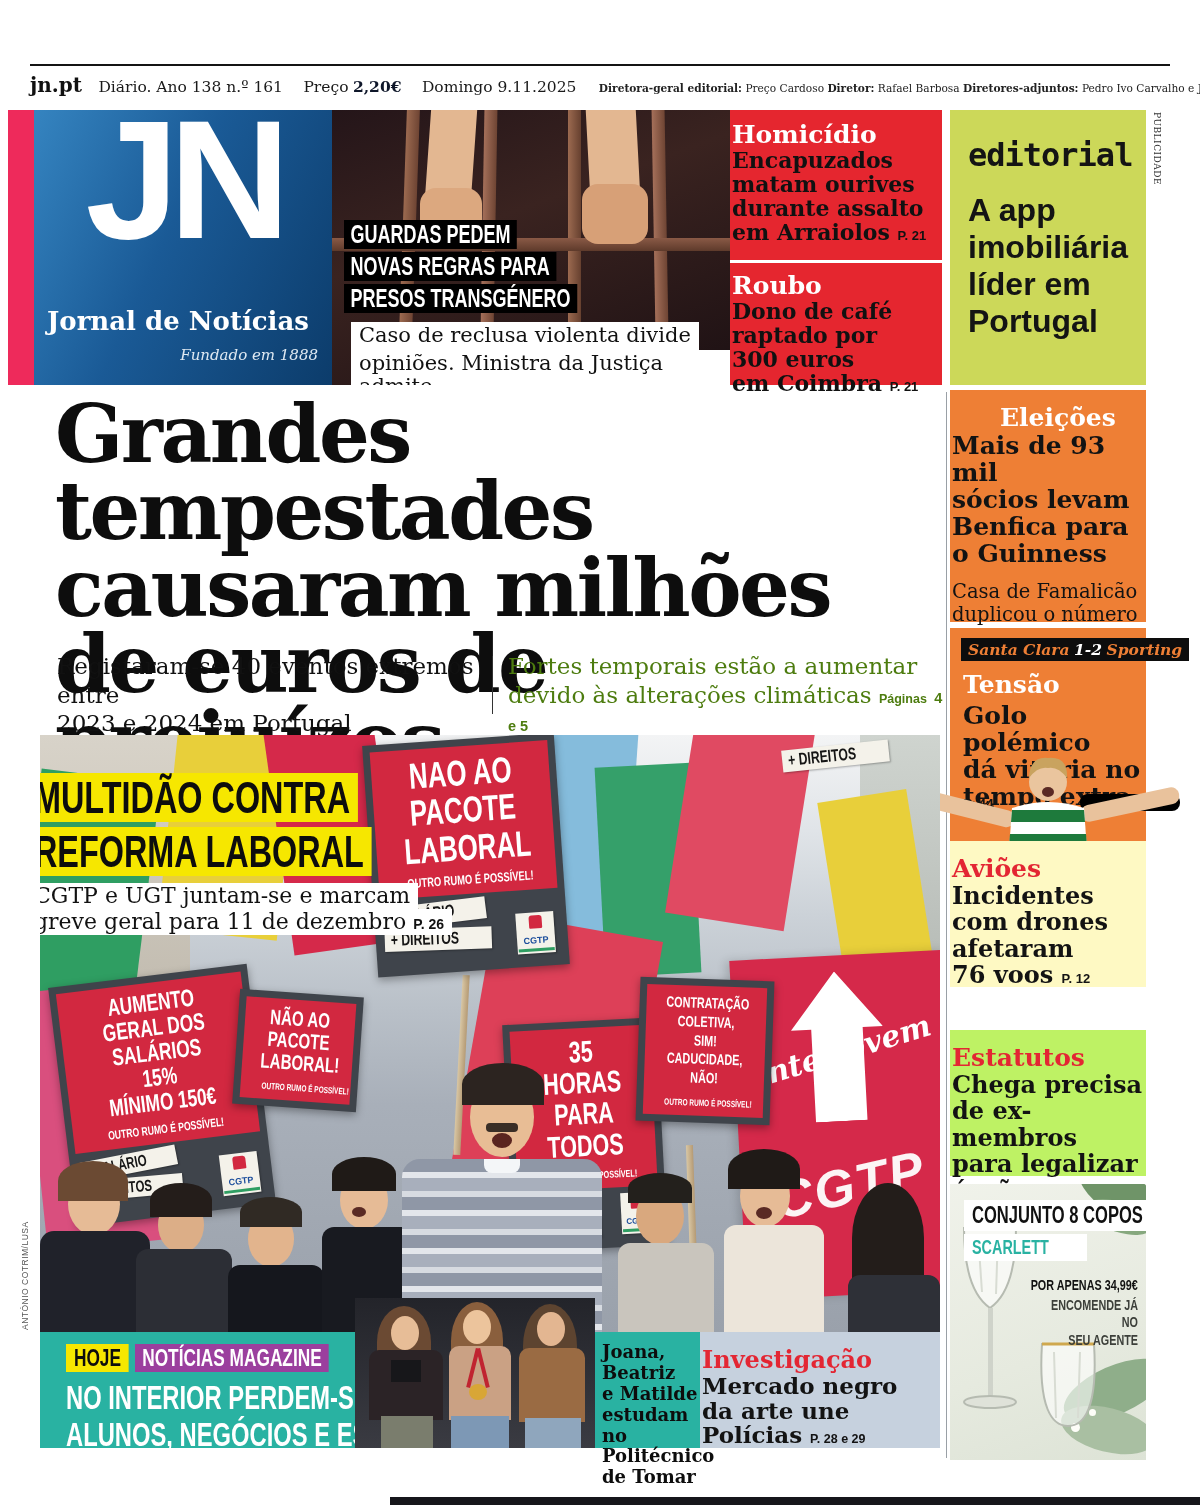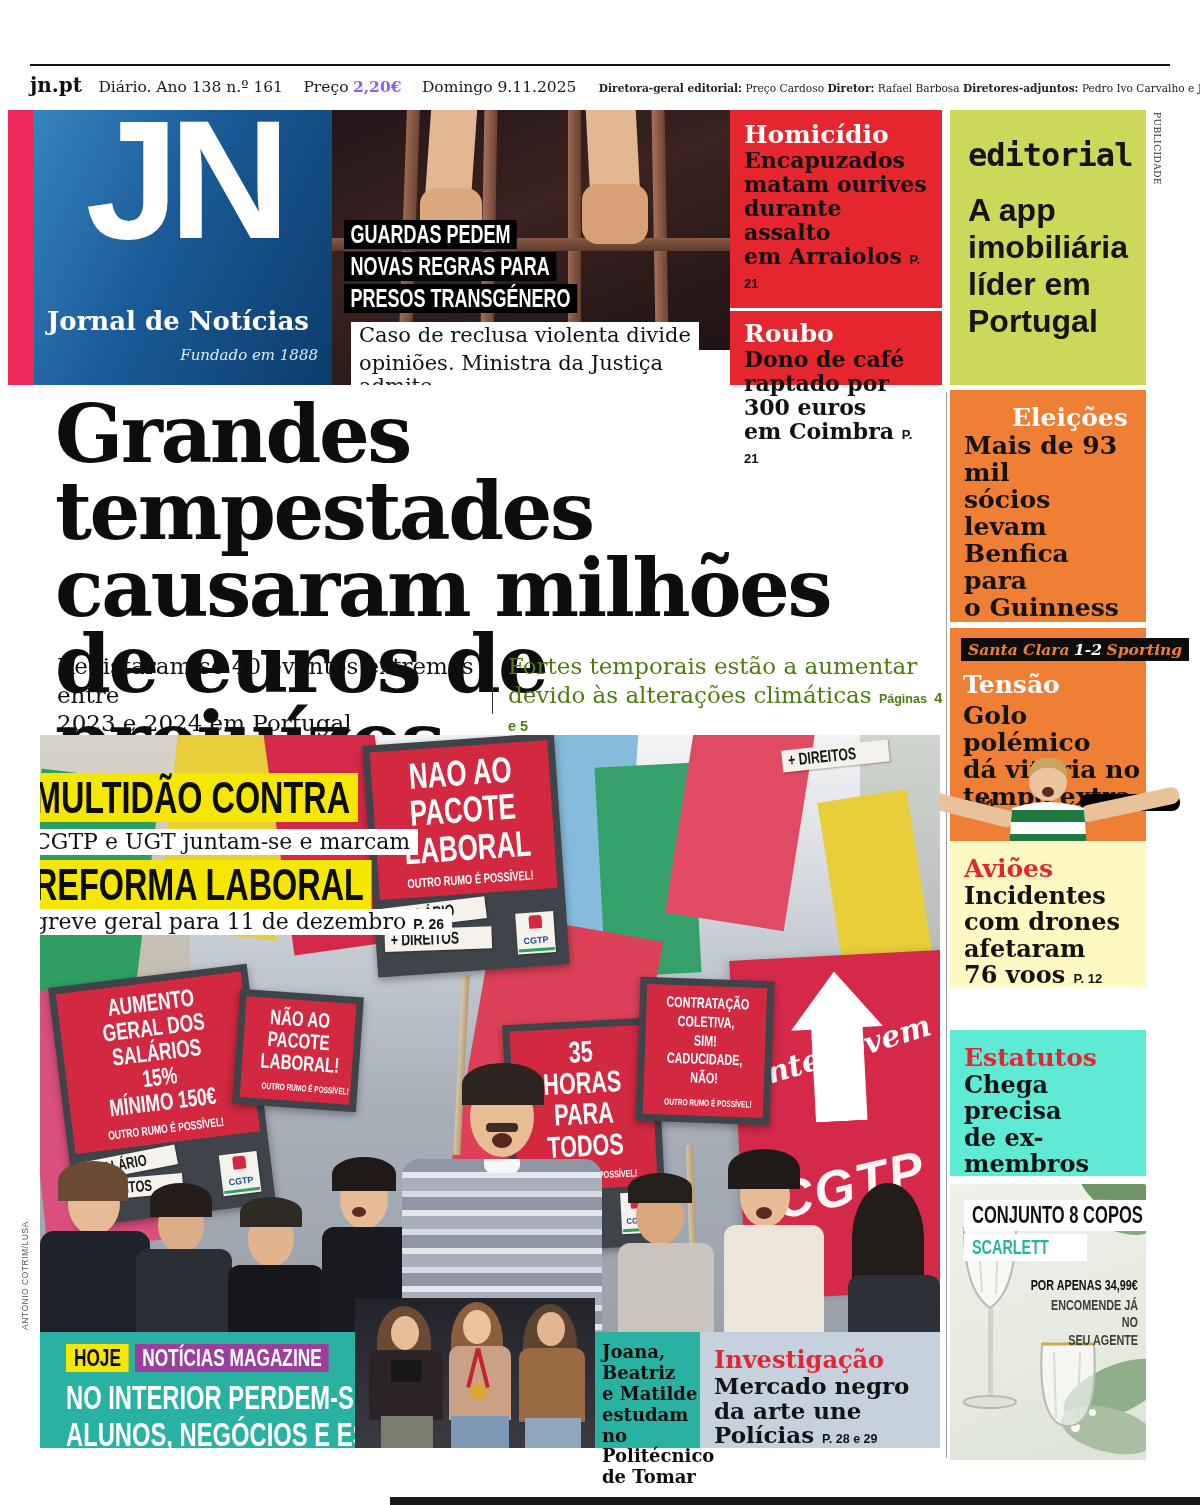--- a/index.html
+++ b/index.html
@@ -27,36 +27,36 @@
   .sign-panel{background:#d22840;padding:8px 4px 6px 4px;color:#fff;}
   .sign-slogan{text-align:center;color:#fff;margin-top:4px;}
   .cgtp-mini{position:absolute;right:6px;bottom:6px;width:36px;background:#f4f2ea;text-align:center;
              padding:2px 1px;box-shadow:1px 1px 2px rgba(0,0,0,.3);}
   .cgtp-fig{display:block;width:13px;height:13px;background:#d22840;border-radius:3px 3px 1px 1px;margin:1px auto 1px;}
   .cgtp-bar{display:block;height:3px;background:#2f9e62;margin-top:1px;}
   .flag{position:absolute;}
   .stick{position:absolute;background:linear-gradient(90deg,#d9c7a4,#b59a74);width:7px;}
   .rule-v{position:absolute;width:1px;background:#9aa0a6;}
   .head{position:absolute;border-radius:50%;}
-  .boxpad{padding:13px 14px;box-sizing:border-box;}
+  .boxpad{padding:13px 2px;box-sizing:border-box;}
   .kicker-w{color:#fff;}
   .kicker-r{color:#e32633;}
   .pg{font-family:"Liberation Sans",sans-serif;font-weight:bold;}
 </style>
 </head>
 <body>
 
 <div id="page">
 
   <div class="abs" style="left:30px;top:64px;width:1140px;height:2px;background:#141414;"></div>
   <div class="abs" style="left:30px;top:73px;width:1145px;height:26px;white-space:nowrap;">
     <span class="serif b" style="font-size:20px;color:#111;">jn.pt</span>
     <span class="serif" style="font-size:15.5px;color:#1a1a1a;margin-left:12px;">Diário. Ano 138 n.º 161</span>
     <span class="serif" style="font-size:15.5px;color:#1a1a1a;margin-left:16px;">Preço</span>
-    <span class="serif b" style="font-size:15.5px;color:#8b5cf6;">2,20€</span>
+    <span class="serif b" style="font-size:15.5px;color:#0f172a;">2,20€</span>
     <span class="serif" style="font-size:15.5px;color:#1a1a1a;margin-left:16px;">Domingo 9.11.2025</span>
     <span style="font-size:10.6px;color:#222;margin-left:18px;font-family:'DejaVu Serif',serif;">
       <span class="b">Diretora-geral editorial:</span> <span>Preço Cardoso</span>
       <span class="b">Diretor:</span> <span>Rafael Barbosa</span>
       <span class="b">Diretores-adjuntos:</span> <span>Pedro Ivo Carvalho e Joana Almeida Silva</span>
        
        
     </span>
   </div>
 
@@ -172,21 +172,21 @@
   </div>
 
   <div class="abs boxpad" style="left:950px;top:841px;width:196px;height:146px;background:#fef9c3;">
     <div class="serif b kicker-r" style="font-size:25px;">Aviões</div>
     <div class="serif b" style="font-size:24px;line-height:1.1;color:#131313;"><span class="pre">Incidentes
 com drones
 afetaram
 76 voos </span><span class="pg" style="font-size:13px;">P. 12</span></div>
   </div>
 
-  <div class="abs boxpad" style="left:950px;top:1030px;width:196px;height:146px;background:#5eead4;">
+  <div class="abs boxpad" style="left:950px;top:1030px;width:196px;height:146px;background:#bef264;">
     <div class="serif b kicker-r" style="font-size:25px;">Estatutos</div>
     <div class="serif b" style="font-size:24px;line-height:1.1;color:#131313;"><span class="pre">Chega precisa
 de ex-membros
 para legalizar
 órgãos </span><span class="pg" style="font-size:13px;">P. 23</span></div>
   </div>
 
   <div class="abs" style="left:950px;top:1184px;width:196px;height:276px;background:linear-gradient(160deg,#f0f2ea 0%,#e6eadf 60%,#dde3d6 100%);overflow:hidden;">
 
     <div class="abs" style="right:-18px;top:-14px;width:90px;height:44px;background:#6f9468;border-radius:50%;transform:rotate(32deg);"></div>
@@ -341,22 +341,22 @@
       <div class="abs" style="left:688px;top:414px;width:72px;height:40px;background:#1f1a17;border-radius:50% 50% 0 0;"></div>
       <div class="abs" style="left:716px;top:472px;width:16px;height:12px;background:#5a2a24;border-radius:50%;"></div>
       <div class="abs" style="left:684px;top:490px;width:100px;height:107px;background:#ece5da;border-radius:12px 12px 0 0;"></div>
       <div class="head" style="left:826px;top:462px;width:48px;height:58px;background:#dfb28a;"></div>
       <div class="abs" style="left:812px;top:448px;width:72px;height:110px;background:#231d1a;border-radius:50% 50% 0 0;"></div>
       <div class="abs" style="left:808px;top:540px;width:92px;height:57px;background:#2e3037;border-radius:12px 12px 0 0;"></div>
     </div>
 
     <div class="abs" style="left:-14px;top:38px;line-height:1;">
       <div><span class="ychip cond" style="font-size:45px;font-weight:900;">MULTIDÃO CONTRA</span></div>
+      <div style="margin-top:5px;"><span class="ychip cond" style="font-size:45px;font-weight:900;">REFORMA LABORAL</span></div>
       <div style="margin-top:7px;"><span class="bchip serif" style="font-size:22px;">CGTP e UGT juntam-se e marcam</span></div>
-      <div style="margin-top:5px;"><span class="ychip cond" style="font-size:45px;font-weight:900;">REFORMA LABORAL</span></div>
       <div><span class="bchip serif" style="font-size:22px;"><span>greve geral para 11 de dezembro </span><span class="pg" style="font-size:14px;">P. 26</span></span></div>
     </div>
   </div>
 
   <div class="abs" style="left:20px;top:1330px;transform:rotate(-90deg);transform-origin:0 0;font-size:8.5px;letter-spacing:.5px;color:#555;white-space:nowrap;">ANTÓNIO COTRIM/LUSA</div>
 
   <div class="abs" style="left:40px;top:1332px;width:900px;height:116px;">
     <div class="abs" style="left:0;top:0;width:660px;height:116px;background:#29b2a2;overflow:visible;">
       <div class="abs" style="left:26px;top:12px;line-height:1;white-space:nowrap;">
         <span class="ychip cond" style="font-size:24px;font-weight:900;">HOJE</span><span class="cond" style="background:#9b3f9e;color:#fff;padding:2px 10px;font-size:24px;font-weight:900;margin-left:-18px;">NOTÍCIAS MAGAZINE</span>

